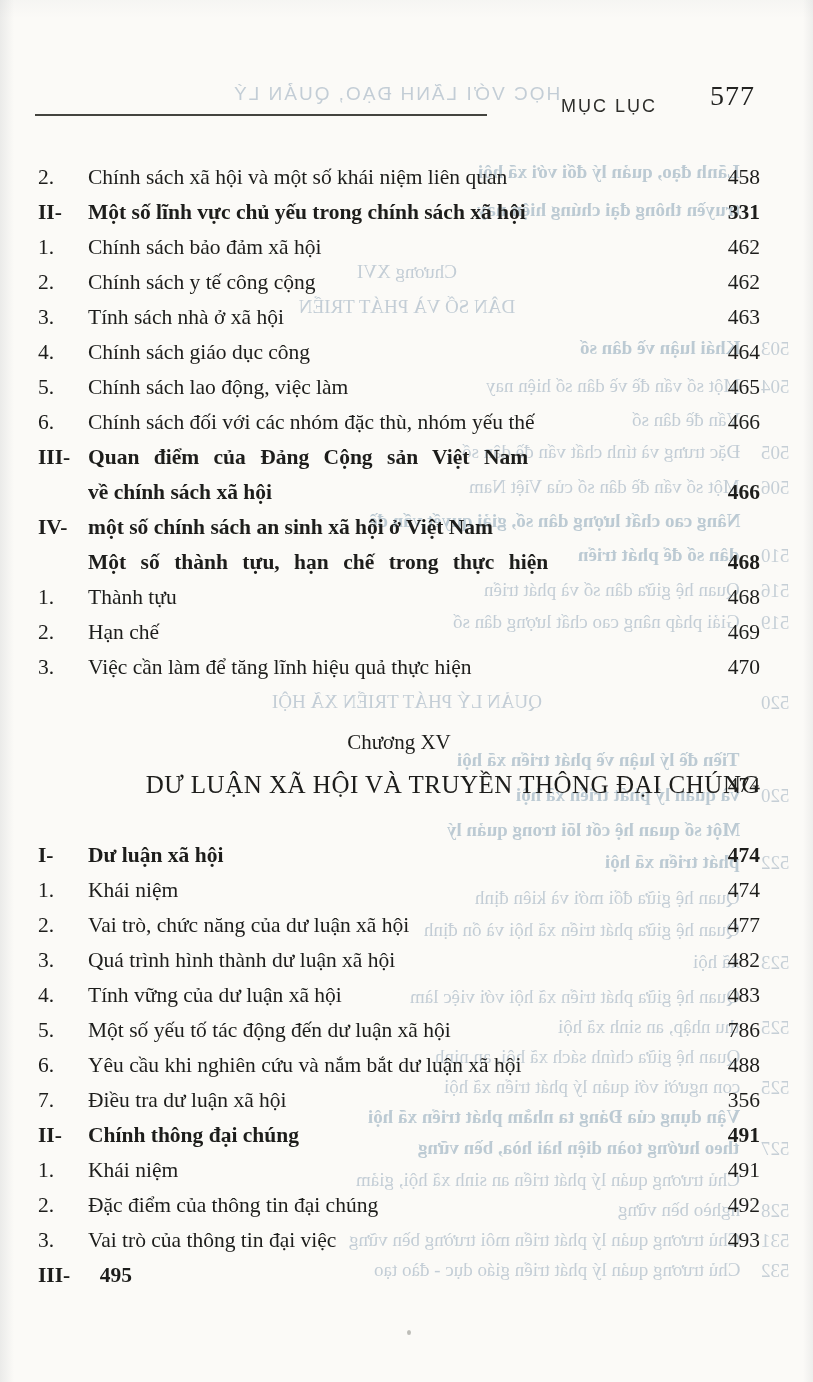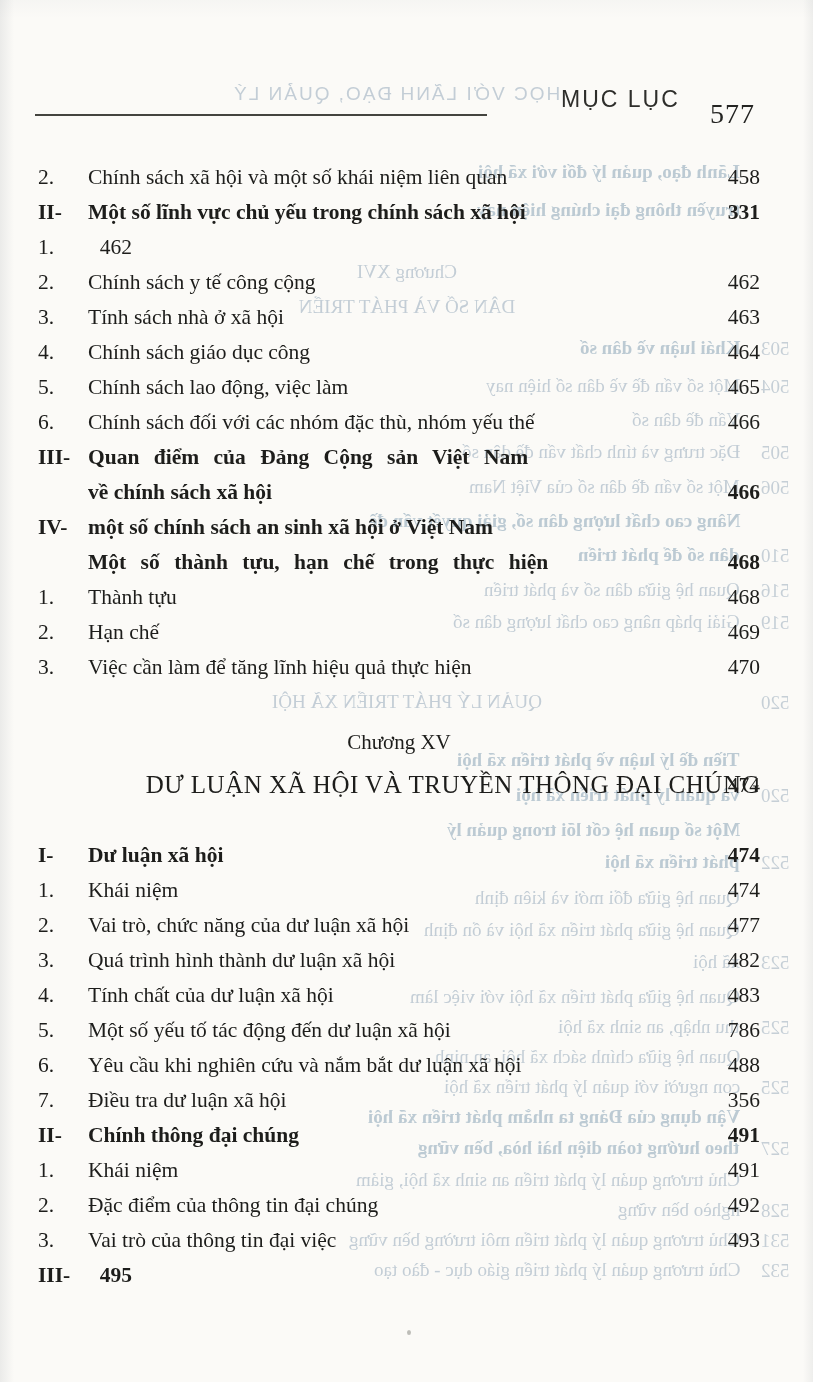--- a/index.html
+++ b/index.html
@@ -35,26 +35,26 @@
   }
 
   
   .content { position:absolute; inset:0; z-index:2; }
 
   .header-rule {
     position:absolute; left:35px; top:114px; width:452px; height:2px;
     background:#44443f;
   }
   .header-title {
-    position:absolute; left:561px; top:86px;
+    position:absolute; left:561px; top:96px;
     font-family:"Liberation Sans", sans-serif;
-    font-size:23px; letter-spacing:2px; color:#2e2e2b;
+    font-size:18px; letter-spacing:2px; color:#2e2e2b;
   }
   .header-page {
-    position:absolute; left:710px; top:98px;
+    position:absolute; left:710px; top:80px;
     font-size:28px; letter-spacing:1px; color:#242422;
   }
 
   .toc { position:absolute; left:38px; width:722px; }
   #toc-part1 { top:160px; }
   #toc-part2 { top:838px; }
 
   .entry { display:flex; align-items:flex-end; font-size:21.5px; line-height:35px; }
   .entry .label { flex:none; width:50px; align-self:flex-start; }
   .entry .text  { flex:1 1 auto; padding-right:6px; }
@@ -143,20 +143,23 @@
       </div>
       <div class="entry bold">
         <span class="label">II-</span>
         <span class="text">
           <div class="line">Một số lĩnh vực chủ yếu trong chính sách xã hội</div>
         </span>
         <span class="page">331</span>
       </div>
       <div class="entry">
         <span class="label">1.</span>
+        <span class="text">
+          <div class="line">Chính sách bảo đảm xã hội</div>
+        </span>
         <span class="page">462</span>
       </div>
       <div class="entry">
         <span class="label">2.</span>
         <span class="text">
           <div class="line">Chính sách y tế công cộng</div>
         </span>
         <span class="page">462</span>
       </div>
       <div class="entry">
@@ -259,21 +262,21 @@
       <div class="entry">
         <span class="label">3.</span>
         <span class="text">
           <div class="line">Quá trình hình thành dư luận xã hội</div>
         </span>
         <span class="page">482</span>
       </div>
       <div class="entry">
         <span class="label">4.</span>
         <span class="text">
-          <div class="line">Tính chất của dư luận xã hội</div>
+          <div class="line">Tính vững của dư luận xã hội</div>
         </span>
         <span class="page">483</span>
       </div>
       <div class="entry">
         <span class="label">5.</span>
         <span class="text">
           <div class="line">Một số yếu tố tác động đến dư luận xã hội</div>
         </span>
         <span class="page">786</span>
       </div>

